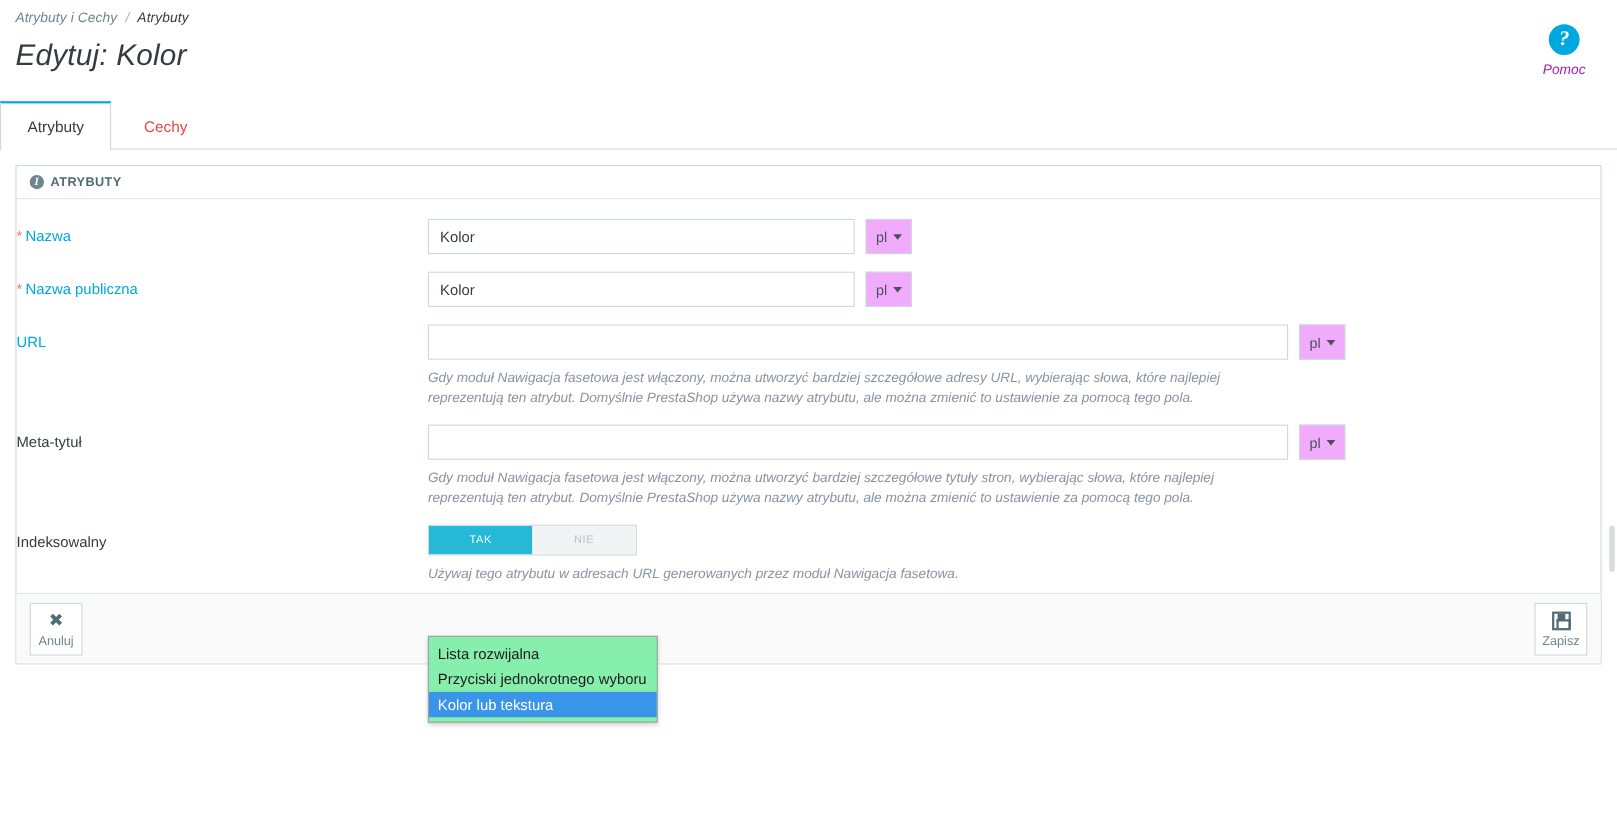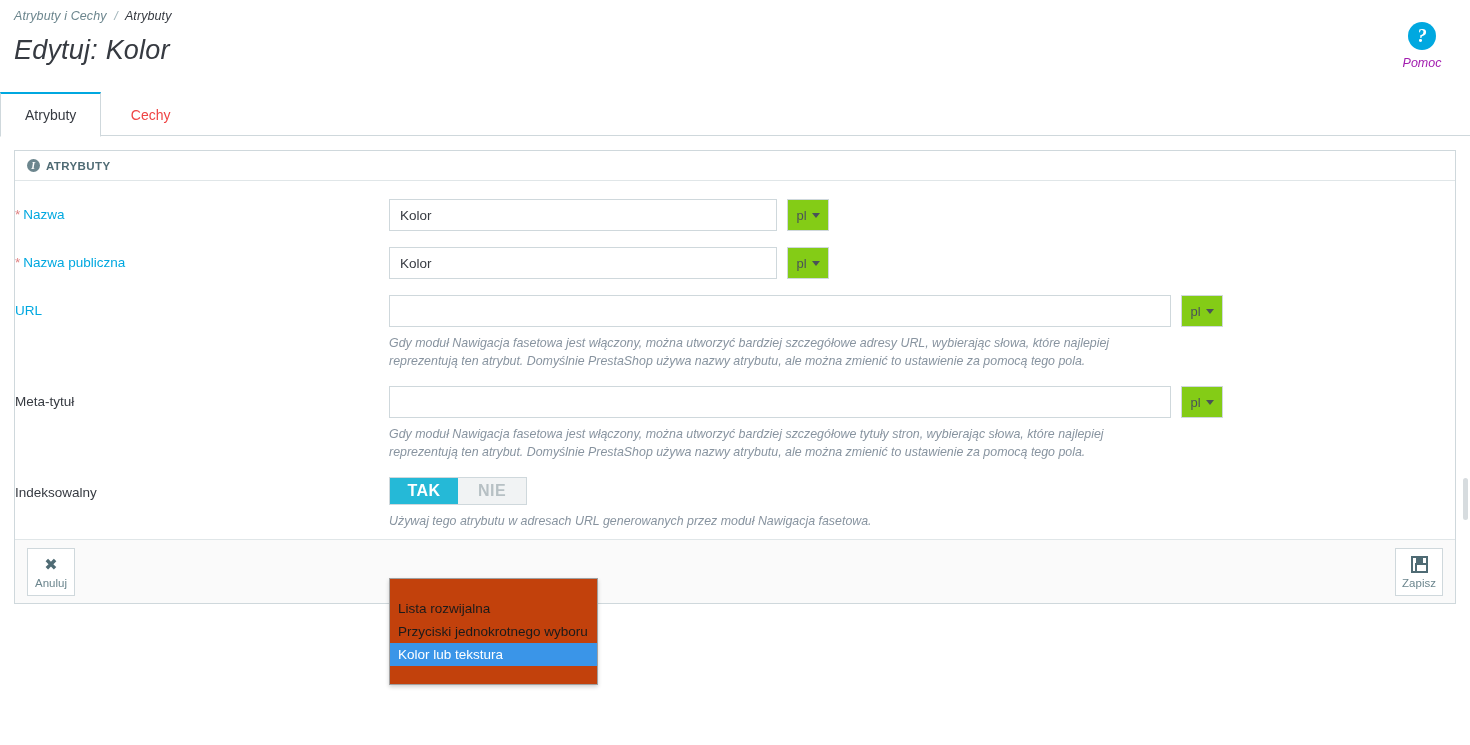--- a/index.html
+++ b/index.html
@@ -183,21 +183,21 @@
     outline: none;
   }
   input.txt.short { width: 388px; }
   input.txt.long  { width: 782px; }
 
   .lang-btn {
     margin-left: 10px;
     height: 32px;
     min-width: 42px;
     border: 1px solid #cfd8dc;
-    background: #84cc16;
+    background: #f0abfc;
     font-size: 13px;
     color: #4a5258;
     display: inline-flex;
     align-items: center;
     justify-content: center;
     gap: 5px;
     cursor: pointer;
   }
   .caret {
     width: 0; height: 0;
@@ -220,23 +220,23 @@
   .switch {
     display: inline-flex;
     border: 1px solid #cfd8dc;
     height: 28px;
     overflow: hidden;
   }
   .switch span {
     display: inline-flex;
     align-items: center;
     justify-content: center;
-    width: 68px;
-    font-size: 16px;
-    font-weight: bold;
+    width: 94px;
+    font-size: 10px;
+    font-weight: normal;
     letter-spacing: .5px;
     cursor: pointer;
   }
   .switch .on  { background: #25b9d7; color: #ffffff; }
   .switch .off { background: #f1f3f4; color: #b7c0c4; }
 
   
   .select-wrap {
     position: relative;
     width: 200px;
@@ -264,25 +264,25 @@
     justify-content: center;
     cursor: pointer;
   }
   .select-arrow .caret {
     border-top-color: #333;
   }
   .dropdown {
     position: absolute;
     top: 31px; left: 0;
     width: 209px;
-    background: #c2410c;
+    background: #86efac;
     border: 1px solid #a0a0a0;
     box-shadow: 0 2px 4px rgba(0,0,0,.18);
     z-index: 40;
-    padding: 18px 0;
+    padding: 4px 0;
   }
   .dropdown .opt {
     padding: 4px 8px;
     font-size: 13.5px;
     color: #1b1b1b;
     cursor: pointer;
     white-space: nowrap;
   }
   .dropdown .opt.selected {
     background: #3a95e8;

